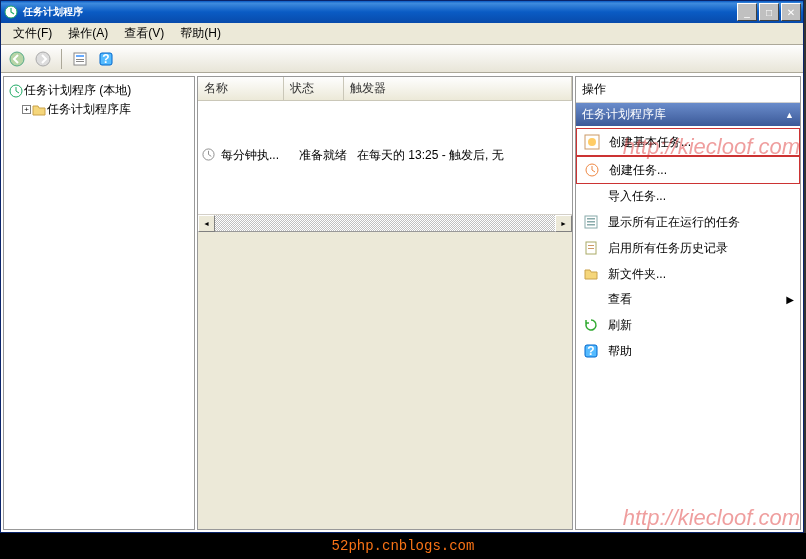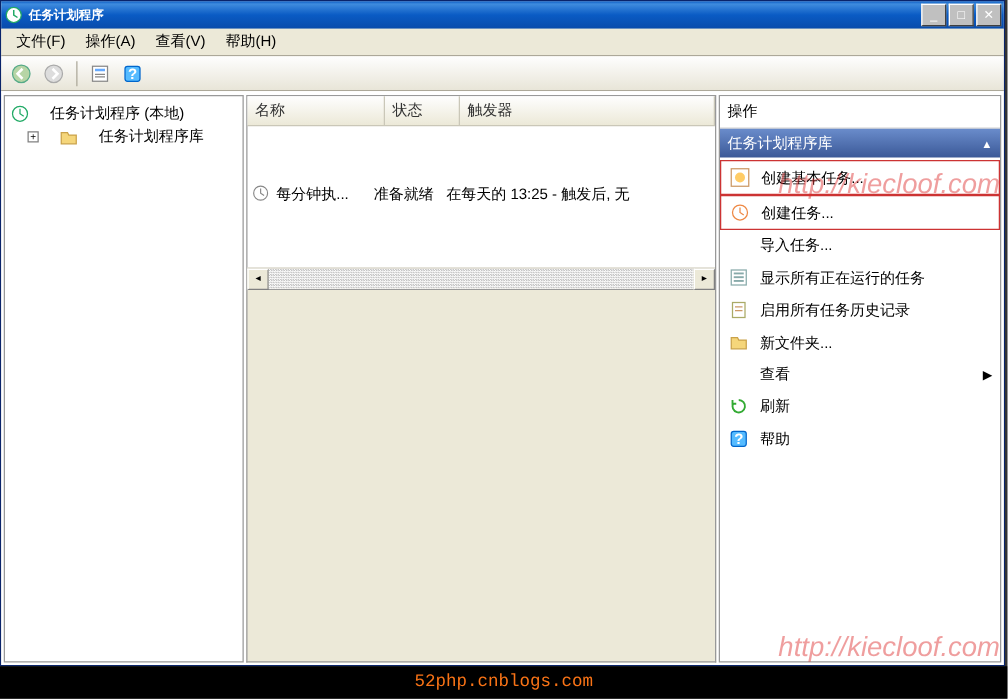--- a/index.html
+++ b/index.html
@@ -20,21 +20,21 @@
   
   .toolbar { height: 28px; background: linear-gradient(to bottom, #fefefe, #e8e5d8); border-bottom: 1px solid #aca899; display: flex; align-items: center; padding: 0 4px; gap: 2px; }
   .tool-btn { width: 24px; height: 24px; display: flex; align-items: center; justify-content: center; border: 1px solid transparent; cursor: default; }
   .tool-sep { width: 1px; height: 20px; background: #aca899; margin: 0 4px; }
 
   
   .content { flex: 1; display: flex; background: #fff; border-top: 1px solid #fff; }
 
   
   .tree-panel { width: 192px; background: #fff; border: 1px solid #999; margin: 2px; padding: 4px 2px; }
-  .tree-node { display: flex; align-items: center; padding: 1px 2px; gap: 16px; cursor: default; }
+  .tree-node { display: flex; align-items: center; padding: 1px 2px; gap: 0; cursor: default; }
   .tree-node .expand { width: 9px; height: 9px; border: 1px solid #808080; display: inline-flex; align-items: center; justify-content: center; font-size: 8px; line-height: 1; color: #000; }
   .tree-icon { width: 16px; height: 16px; display: inline-flex; align-items: center; justify-content: center; }
   .tree-indent { padding-left: 16px; }
 
   
   .mid-panel { flex: 1; display: flex; flex-direction: column; margin: 2px 0; }
   .list-wrap { height: 156px; background: #fff; border: 1px solid #999; display: flex; flex-direction: column; }
   .list-header { display: flex; background: linear-gradient(to bottom, #fefefe, #ece9d8); border-bottom: 1px solid #cac7b8; }
   .list-header .col { padding: 3px 6px; border-right: 1px solid #cac7b8; color: #333; }
   .list-body { flex: 1; overflow: auto; }
@@ -138,21 +138,21 @@
               <path d="M1 3h5l1 2h6v7H1z" fill="#f5d67b" stroke="#caa24a"></path>
             </svg>
         </span>
         <span>任务计划程序库</span>
       </div>
     </div>
 
     <div class="mid-panel">
       <div class="list-wrap">
         <div class="list-header">
-          <div class="col" style="width:110px">名称</div>
+          <div class="col" style="width:86px">名称</div>
           <div class="col" style="width:60px">状态</div>
           <div class="col" style="flex:1">触发器</div>
         </div>
         <div class="list-body">
           <div class="list-row">
             <span>
               <svg width="13" height="13" viewBox="0 0 14 14">
                   <circle cx="7" cy="7" r="6" fill="#fff" stroke="#888"></circle>
                   <path d="M7 3v4l3 2" stroke="#888" fill="none"></path>
                 </svg>

